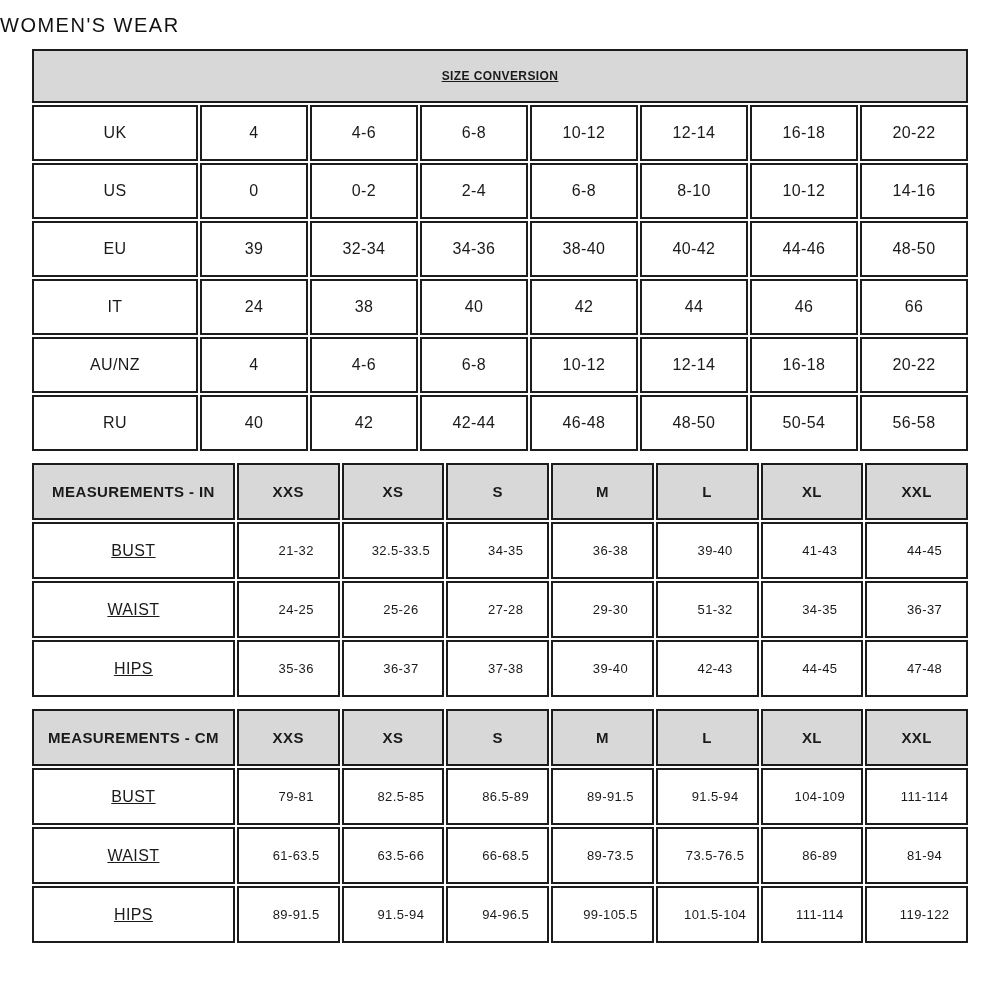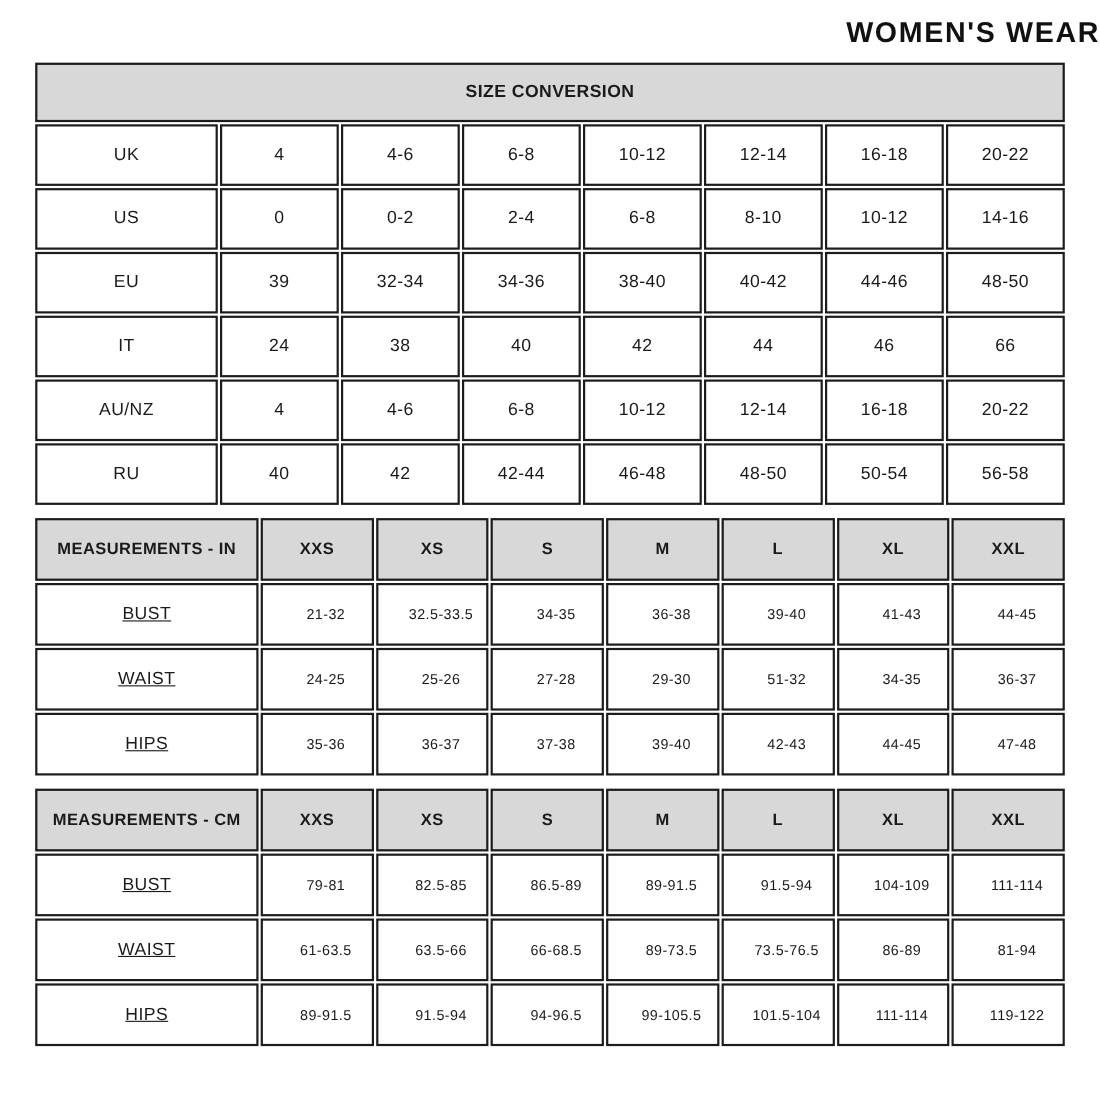--- a/index.html
+++ b/index.html
@@ -5,23 +5,23 @@
   html,body{margin:0;padding:0;}
   body{
     width:1000px;height:1000px;
     background:#ffffff;
     font-family:"Liberation Sans", sans-serif;
     color:#1a1a1a;
     -webkit-font-smoothing:antialiased;
   }
   .page{width:1000px;height:1000px;overflow:hidden;}
   .page-title{
-    text-align:right;
-    font-size:26px;
-    font-weight:700;
+    text-align:left;
+    font-size:20px;
+    font-weight:400;
     letter-spacing:1.5px;
     margin:14px 0 10px 0;
     color:#111;
   }
   table{
     width:940px;
     margin:0 auto;
     border-collapse:separate;
     border-spacing:2px;
     table-layout:fixed;
@@ -32,21 +32,21 @@
     vertical-align:middle;
     background:#ffffff;
     letter-spacing:0.4px;
     padding:2px 4px;
     overflow:hidden;
   }
   .gray{background:#d8d8d8;}
   .bold{font-weight:700;}
   
   .t1 td{height:48px;font-size:16px;}
-  .t1 td.span-header{height:46px;font-size:16px;}
+  .t1 td.span-header{height:46px;font-size:12px;text-decoration:underline;}
   
   .t2{margin-top:8px;}
   .t2 td{height:49px;}
   .t2 .hdr-cell{font-size:15px;}
   .t2 .row-label{font-size:16px;text-decoration:underline;}
   .t2 .val{font-size:13px;padding-left:20px;}
 </style>
 </head>
 <body>
 

